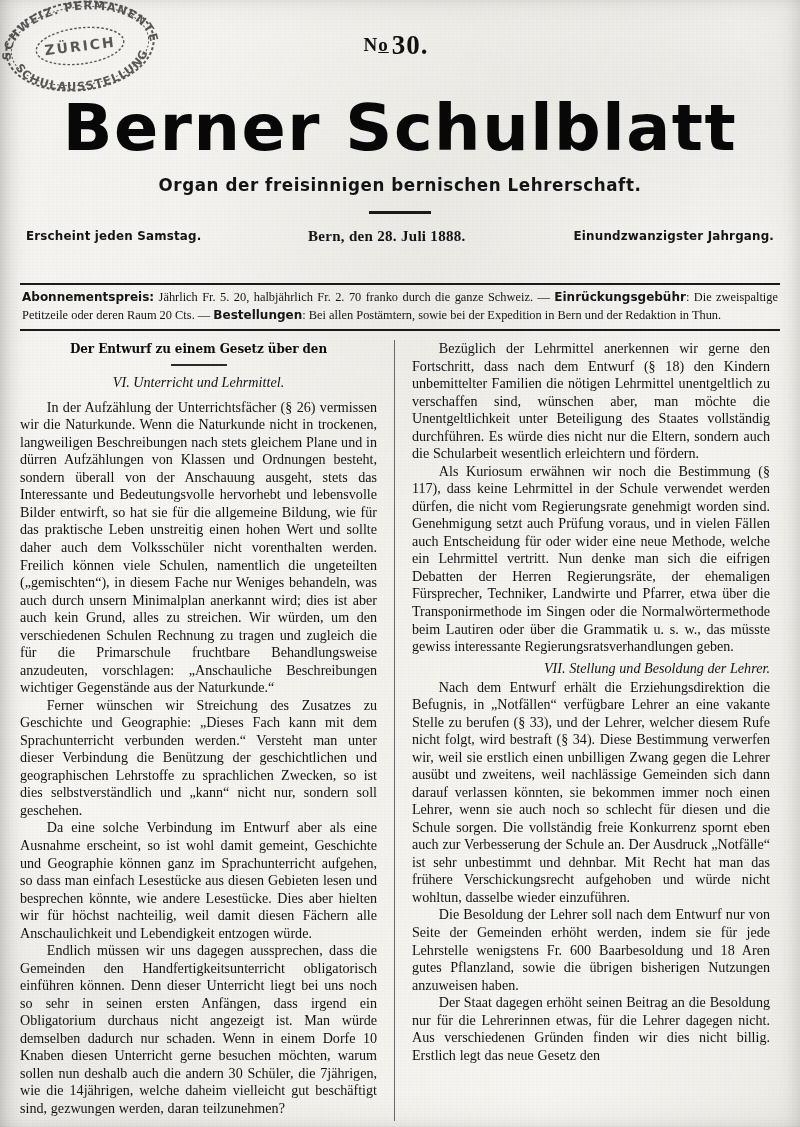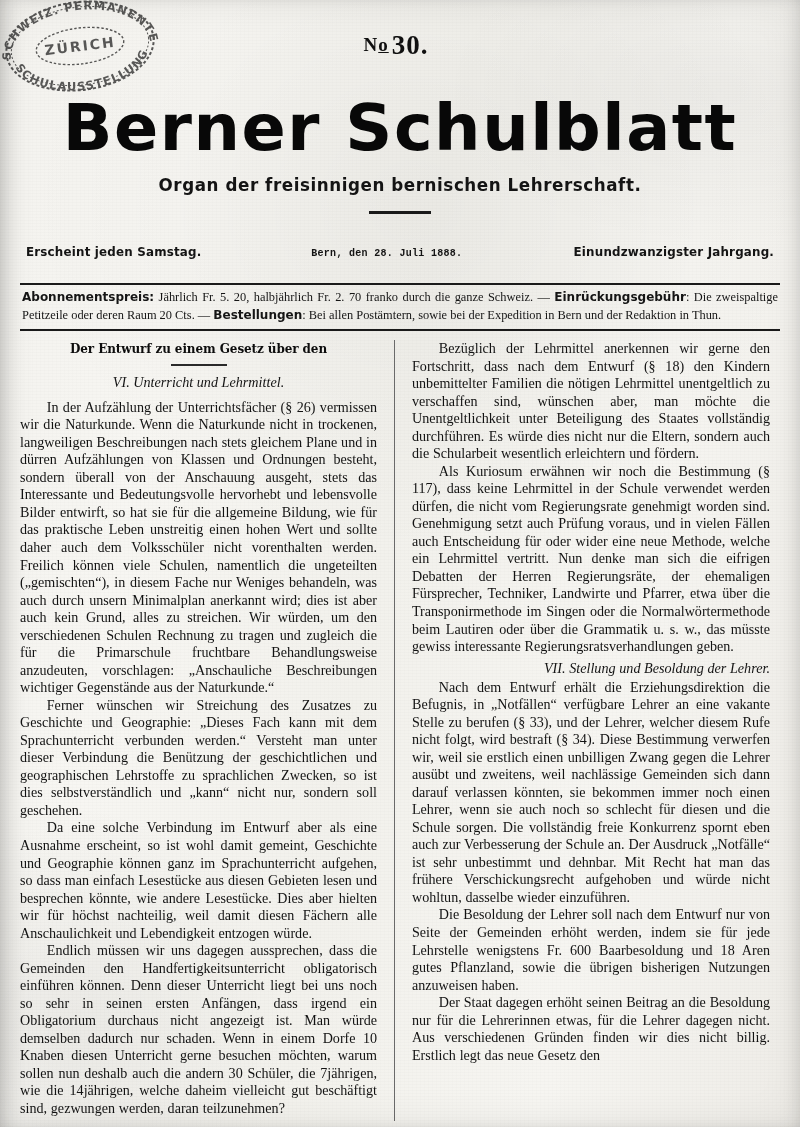--- a/index.html
+++ b/index.html
@@ -112,34 +112,34 @@
     width: 62px;
     height: 3px;
     background: #1a1a1a;
     margin: 16px auto 0;
   }
 
   
   .imprint {
     position: absolute;
     left: 26px; right: 26px;
-    top: 244px;
+    top: 228px;
     display: flex;
-    align-items: flex-end;
+    align-items: flex-start;
     justify-content: space-between;
     font-family: "DejaVu Sans", "Liberation Sans", sans-serif;
     font-weight: 700;
     font-size: 12.5px;
     color: #141414;
     letter-spacing: .2px;
   }
   .imprint .center {
-    font-family: Liberation Mono, monospace;
-    font-weight: 700;
-    font-size: 10px;
+    font-family: Liberation Serif, serif;
+    font-weight: 700;
+    font-size: 15px;
     letter-spacing: .3px;
   }
   .imprint .left { transform: scaleX(.95); transform-origin: left; }
   .imprint .right { transform: scaleX(.95); transform-origin: right; }
 
   
   .subs {
     position: absolute;
     left: 20px; right: 20px;
     top: 283px;

